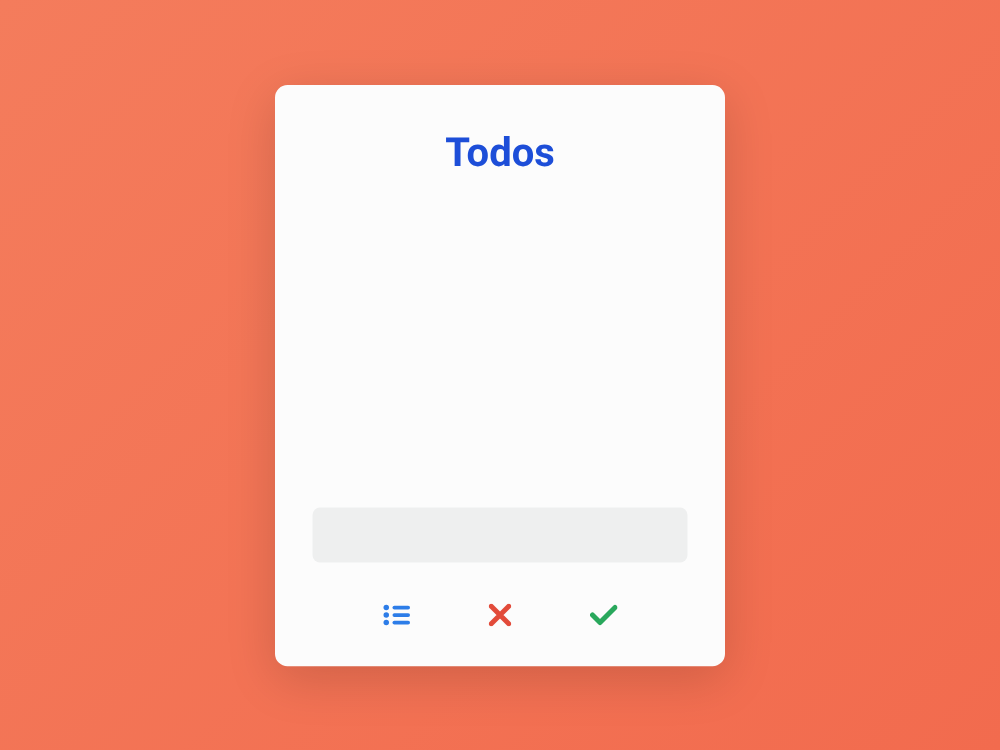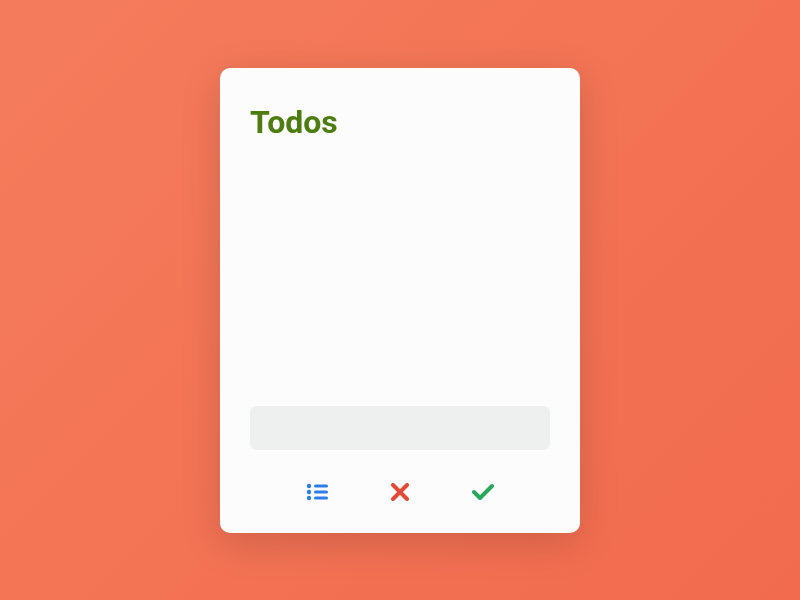--- a/index.html
+++ b/index.html
@@ -22,21 +22,22 @@
       background: #fcfcfc;
       border-radius: 10px;
       box-shadow: 0 10px 40px rgba(0,0,0,0.15);
       display: flex;
       flex-direction: column;
       padding: 35px 30px 28px 30px;
     }
     .title {
       font-size: 32px;
       font-weight: 700;
-      color: #4d7c0f;
+      color: #1d4ed8;
+      text-align: center;
       margin-bottom: 10px;
     }
     .list-area {
       flex: 1;
     }
     .input-wrap {
       margin-bottom: 25px;
     }
     .todo-input {
       width: 100%;

